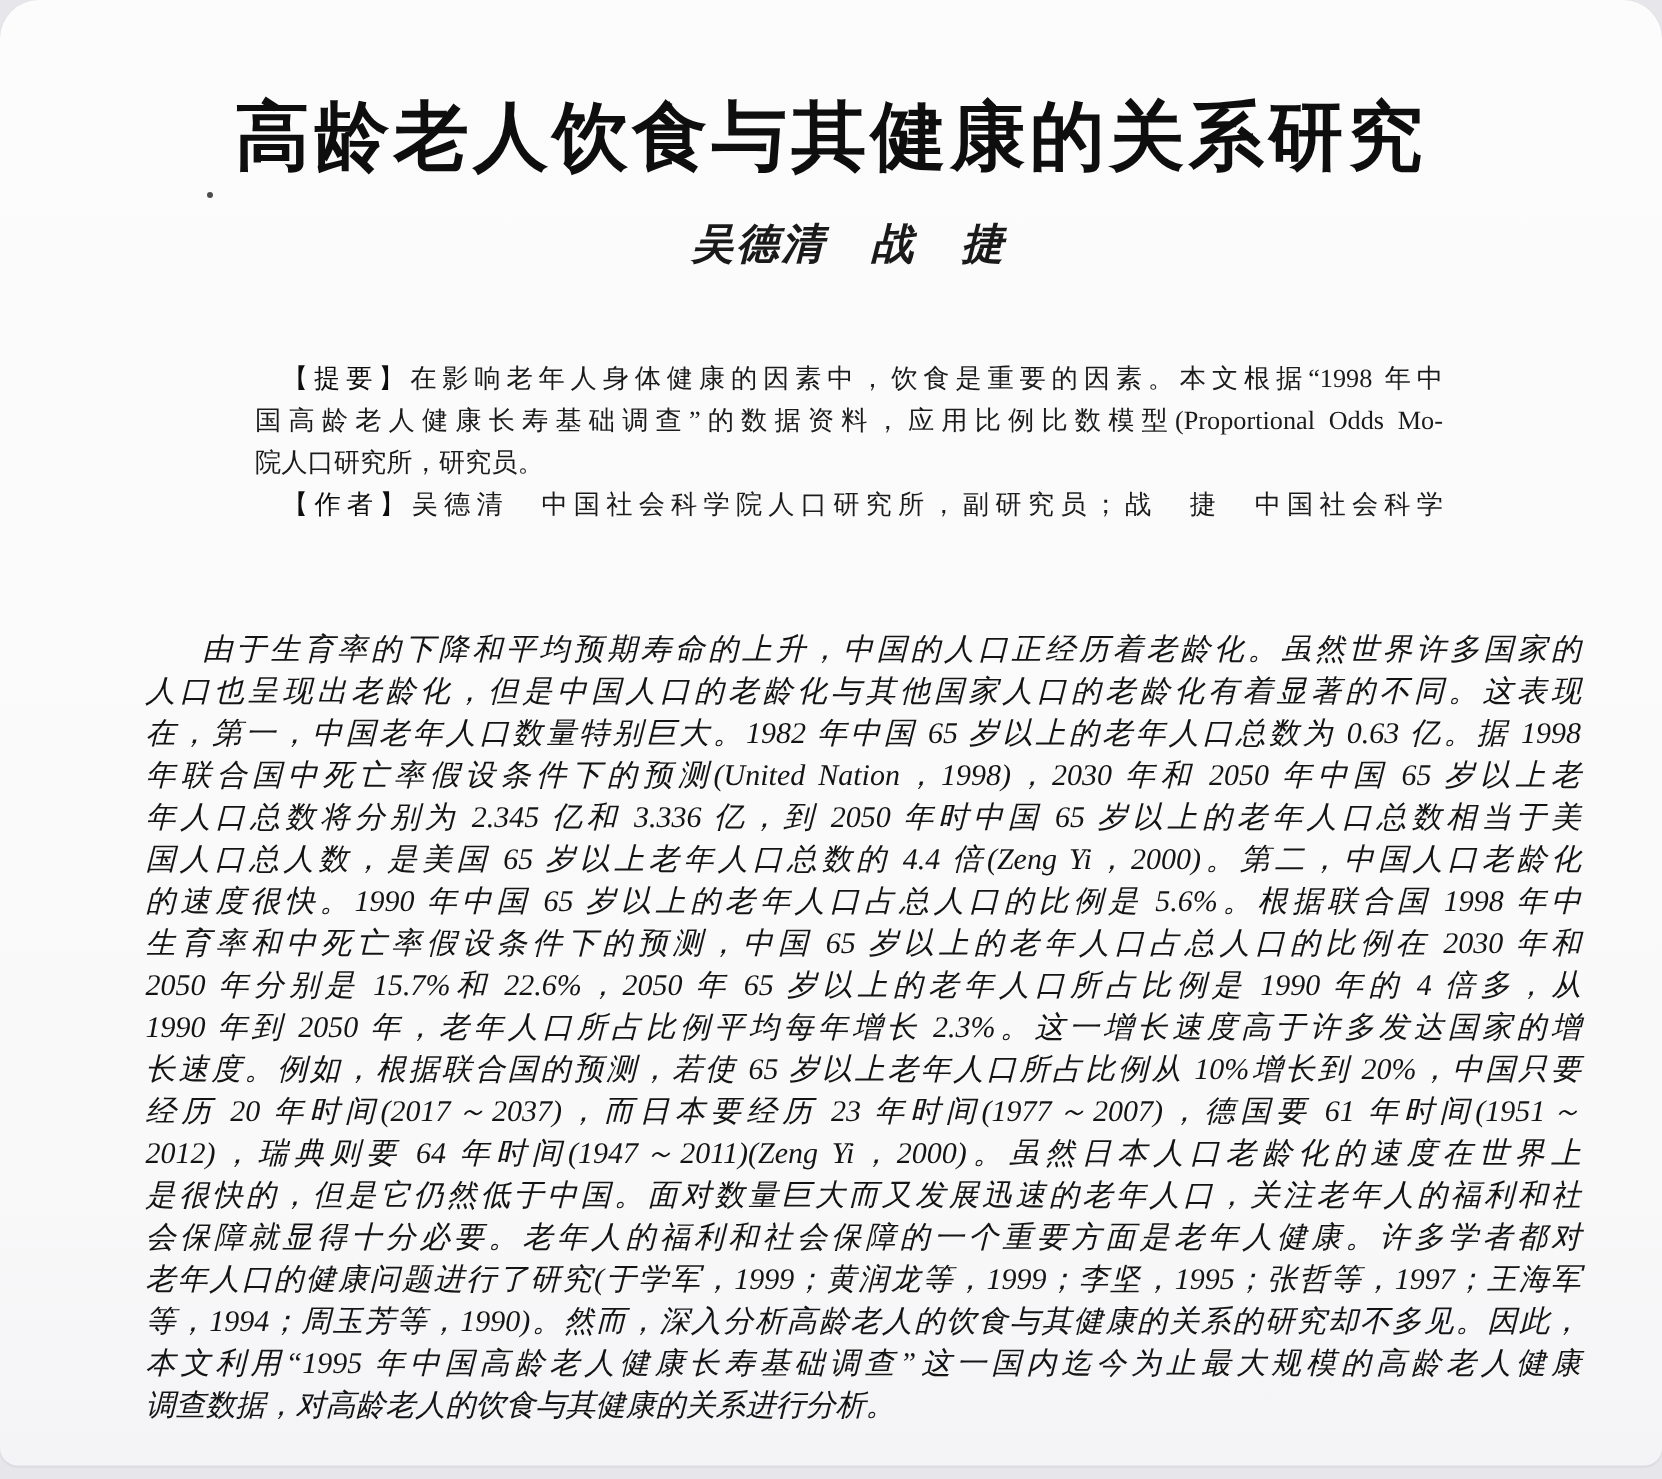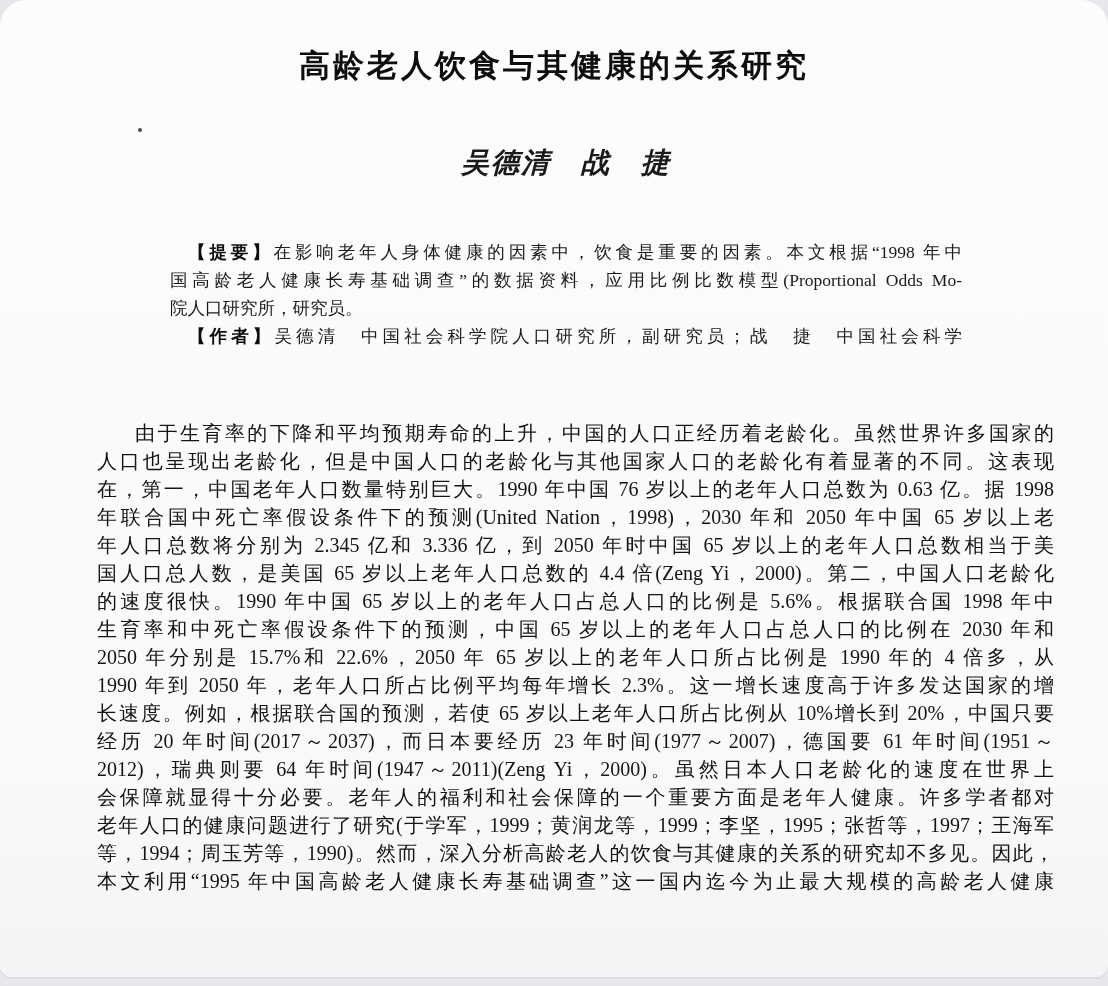--- a/index.html
+++ b/index.html
@@ -9,41 +9,41 @@
     font-family:"Liberation Serif","DejaVu Serif",serif;
   }
   .page{
     position:absolute;left:0;top:0;width:1108px;height:977px;
     background:linear-gradient(180deg,#fcfcfd 0%,#f9f9fa 80%,#f4f4f6 100%);
     border-radius:26px 26px 12px 12px;
     box-shadow:0 1px 2px rgba(0,0,0,0.08);
   }
   .title{
     position:absolute;top:24px;left:0;width:100%;
-    text-align:center;font-size:31px;font-weight:700;color:#0e0e0e;
+    text-align:center;font-size:50px;font-weight:700;color:#0e0e0e;
     letter-spacing:3px;
   }
   .authors{
     position:absolute;top:144px;left:12px;width:100%;
     text-align:center;font-size:28px;color:#1a1a1a;
     letter-spacing:2px;font-style:italic;font-weight:600;
   }
   .abstract{
     position:absolute;left:170px;top:238px;width:792px;
     font-size:17.5px;line-height:28px;color:#1b1b1b;
   }
   .body-text{
     position:absolute;left:97px;top:419px;width:957px;
-    font-size:20px;line-height:28px;color:#141414;
+    font-size:20px;line-height:28px;color:#141414;font-style:italic;
   }
   .tline{text-align:justify;text-align-last:justify;text-justify:inter-character;}
   .tline.end{text-align-last:left;}
   .tline.indent{text-indent:38px;}
   .tline.labeled{text-indent:18px;}
-  .tag{font-weight:700;color:#0d0d0d;}
+  .tag{font-weight:400;color:#0d0d0d;}
   .speck{
     position:absolute;left:138px;top:128px;width:4px;height:4px;
     background:#2e2e2e;border-radius:50%;opacity:.85;
   }
 </style>
 </head>
 <body>
 
 <div class="page">
   <h1 class="title">高龄老人饮食与其健康的关系研究</h1>
@@ -53,29 +53,31 @@
   <div class="abstract">
       <div class="tline labeled"><span class="tag">【提要】</span><span>在影响老年人身体健康的因素中，饮食是重要的因素。本文根据“1998 年中</span></div>
       <div class="tline"><span>国高龄老人健康长寿基础调查”的数据资料，应用比例比数模型(Proportional Odds Mo-</span></div>
       <div class="tline end"><span>院人口研究所，研究员。</span></div>
       <div class="tline labeled"><span class="tag">【作者】</span><span>吴德清　中国社会科学院人口研究所，副研究员；战　捷　中国社会科学</span></div>
     </div>
 
   <div class="body-text">
       <div class="tline indent"><span>由于生育率的下降和平均预期寿命的上升，中国的人口正经历着老龄化。虽然世界许多国家的</span></div>
       <div class="tline"><span>人口也呈现出老龄化，但是中国人口的老龄化与其他国家人口的老龄化有着显著的不同。这表现</span></div>
-      <div class="tline"><span>在，第一，中国老年人口数量特别巨大。1990 年中国 76 岁以上的老年人口总数为 0.63 亿。据 1998</span></div>
+      <div class="tline"><span>在，第一，中国老年人口数量特别巨大。1982 年中国 65 岁以上的老年人口总数为 0.63 亿。据 1998</span></div>
       <div class="tline"><span>年联合国中死亡率假设条件下的预测(United Nation，1998)，2030 年和 2050 年中国 65 岁以上老</span></div>
       <div class="tline"><span>年人口总数将分别为 2.345 亿和 3.336 亿，到 2050 年时中国 65 岁以上的老年人口总数相当于美</span></div>
       <div class="tline"><span>国人口总人数，是美国 65 岁以上老年人口总数的 4.4 倍(Zeng Yi，2000)。第二，中国人口老龄化</span></div>
       <div class="tline"><span>的速度很快。1990 年中国 65 岁以上的老年人口占总人口的比例是 5.6%。根据联合国 1998 年中</span></div>
       <div class="tline"><span>生育率和中死亡率假设条件下的预测，中国 65 岁以上的老年人口占总人口的比例在 2030 年和</span></div>
       <div class="tline"><span>2050 年分别是 15.7%和 22.6%，2050 年 65 岁以上的老年人口所占比例是 1990 年的 4 倍多，从</span></div>
       <div class="tline"><span>1990 年到 2050 年，老年人口所占比例平均每年增长 2.3%。这一增长速度高于许多发达国家的增</span></div>
       <div class="tline"><span>长速度。例如，根据联合国的预测，若使 65 岁以上老年人口所占比例从 10%增长到 20%，中国只要</span></div>
       <div class="tline"><span>经历 20 年时间(2017～2037)，而日本要经历 23 年时间(1977～2007)，德国要 61 年时间(1951～</span></div>
       <div class="tline"><span>2012)，瑞典则要 64 年时间(1947～2011)(Zeng Yi，2000)。虽然日本人口老龄化的速度在世界上</span></div>
+      <div class="tline"><span>是很快的，但是它仍然低于中国。面对数量巨大而又发展迅速的老年人口，关注老年人的福利和社</span></div>
       <div class="tline"><span>会保障就显得十分必要。老年人的福利和社会保障的一个重要方面是老年人健康。许多学者都对</span></div>
       <div class="tline"><span>老年人口的健康问题进行了研究(于学军，1999；黄润龙等，1999；李坚，1995；张哲等，1997；王海军</span></div>
       <div class="tline"><span>等，1994；周玉芳等，1990)。然而，深入分析高龄老人的饮食与其健康的关系的研究却不多见。因此，</span></div>
       <div class="tline"><span>本文利用“1995 年中国高龄老人健康长寿基础调查”这一国内迄今为止最大规模的高龄老人健康</span></div>
+      <div class="tline end"><span>调查数据，对高龄老人的饮食与其健康的关系进行分析。</span></div>
     </div>
 </div>
 
 </body></html>

